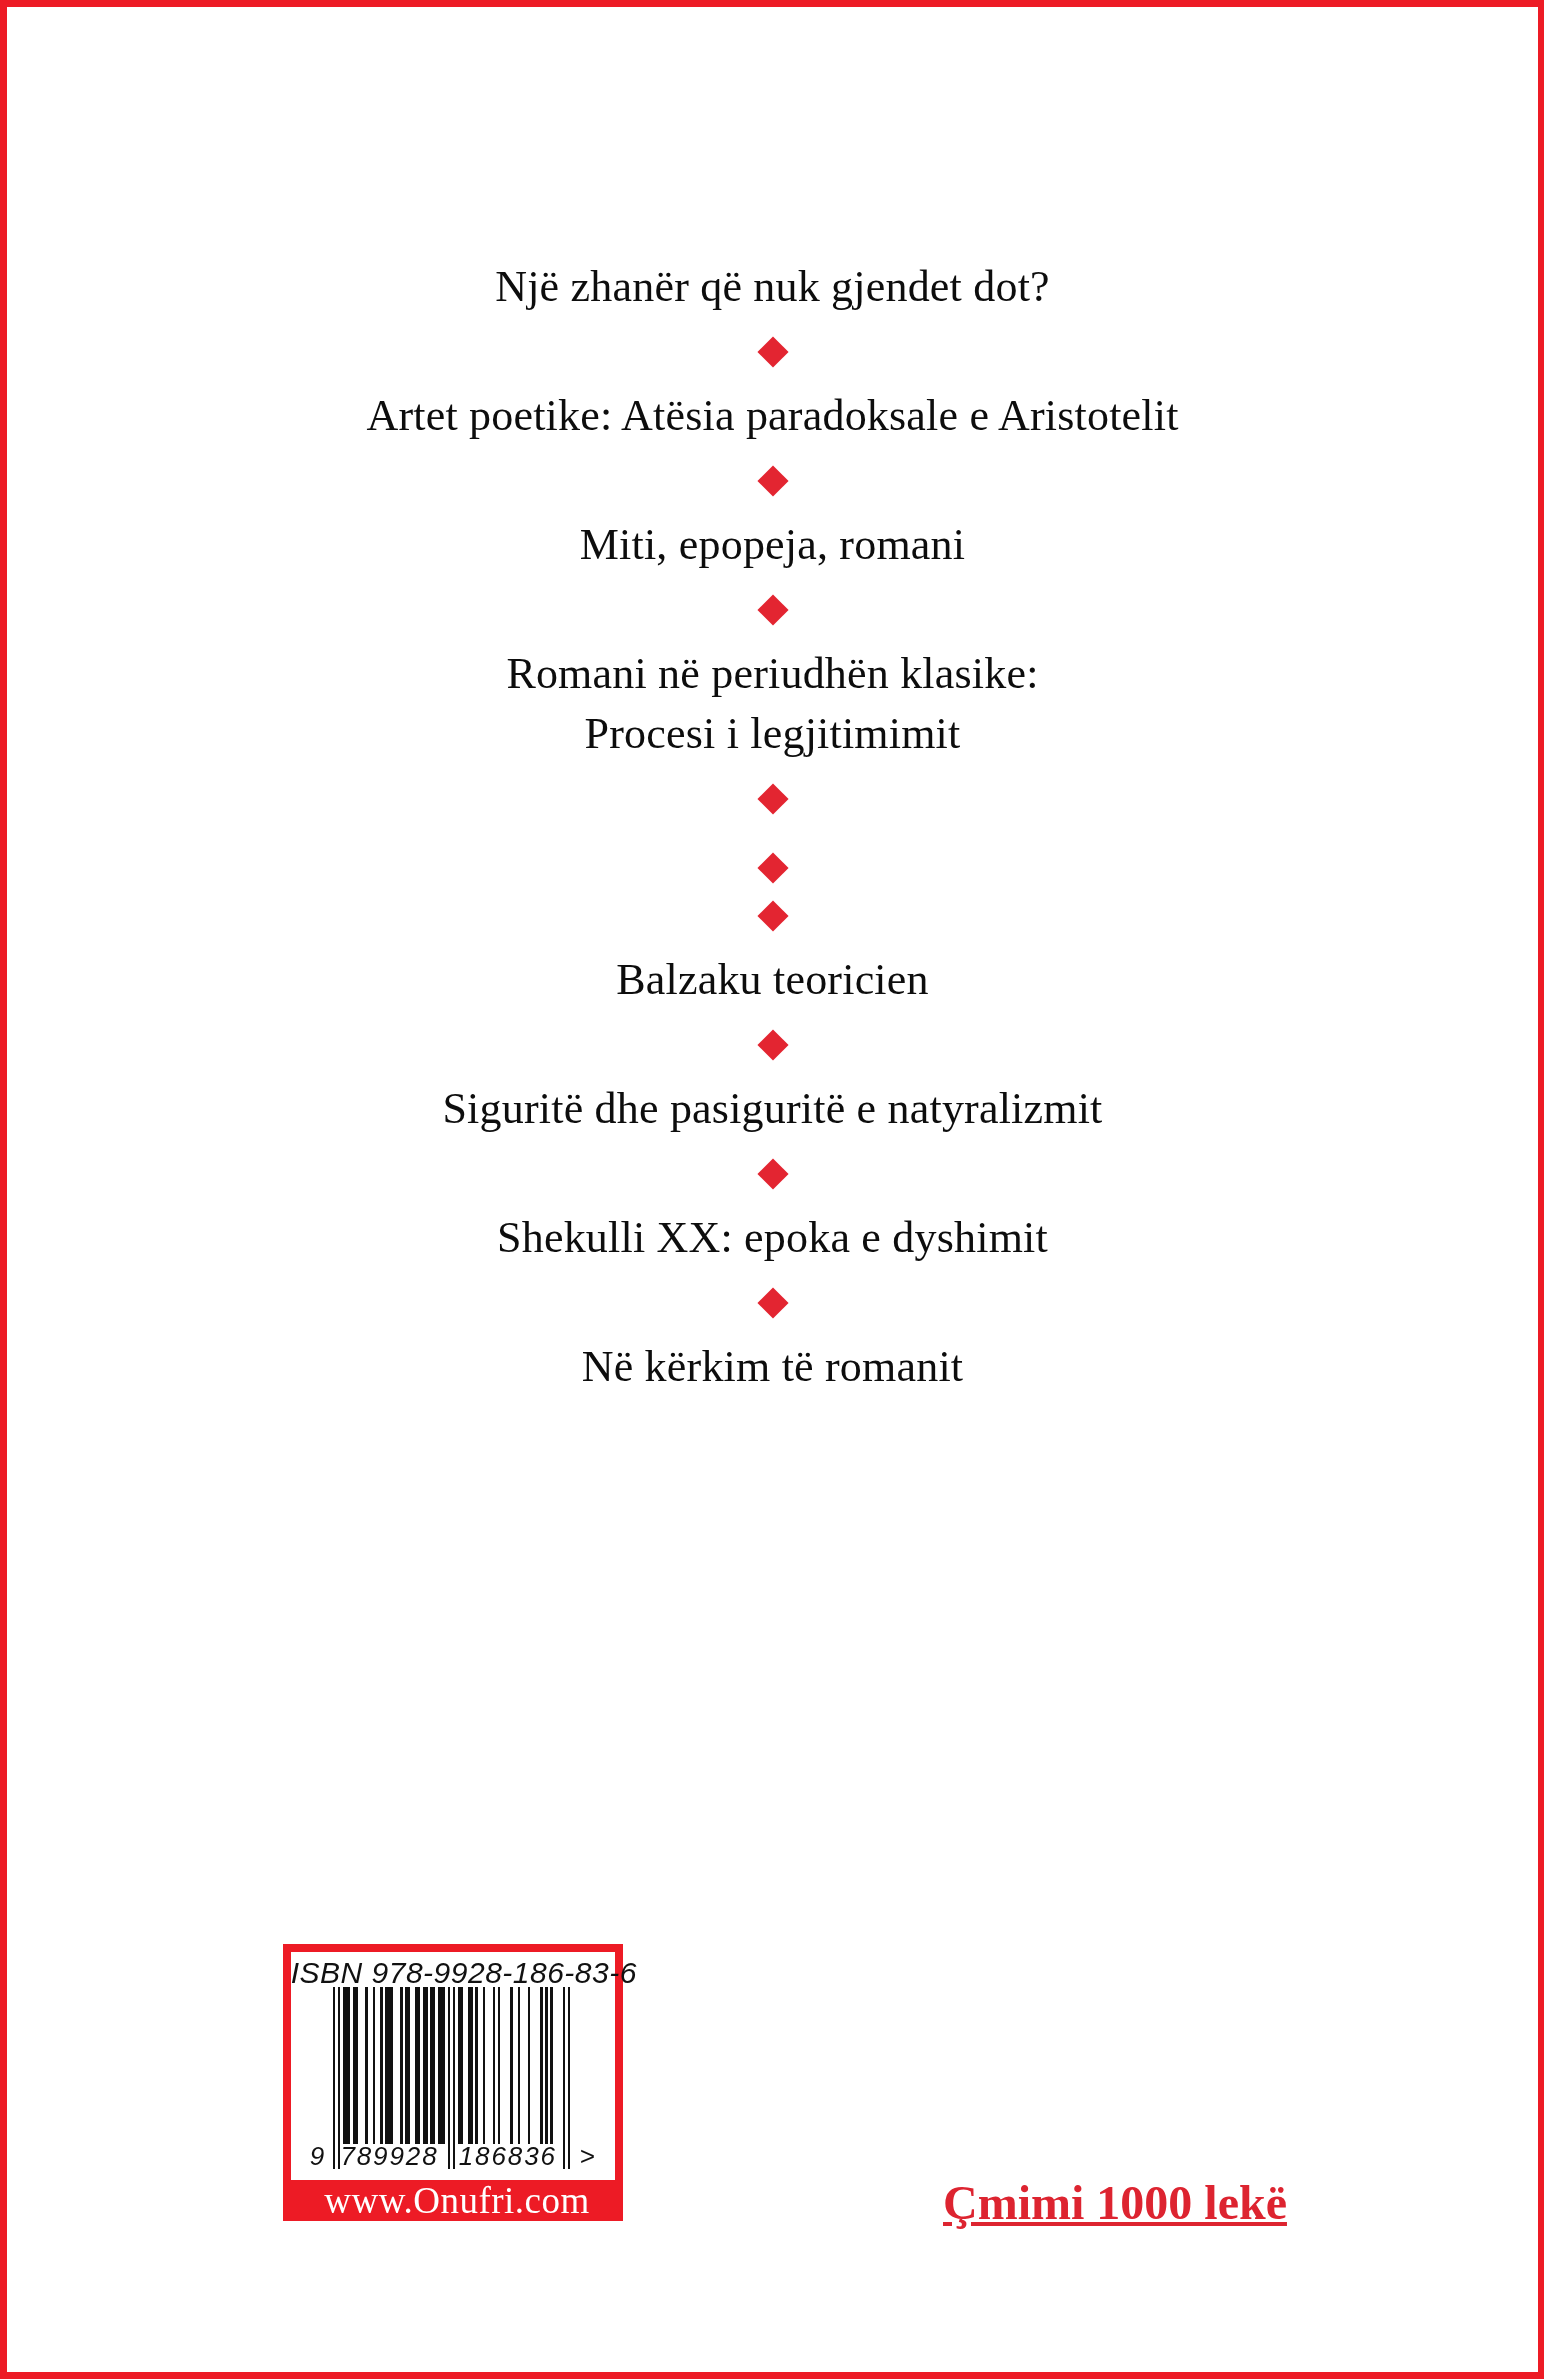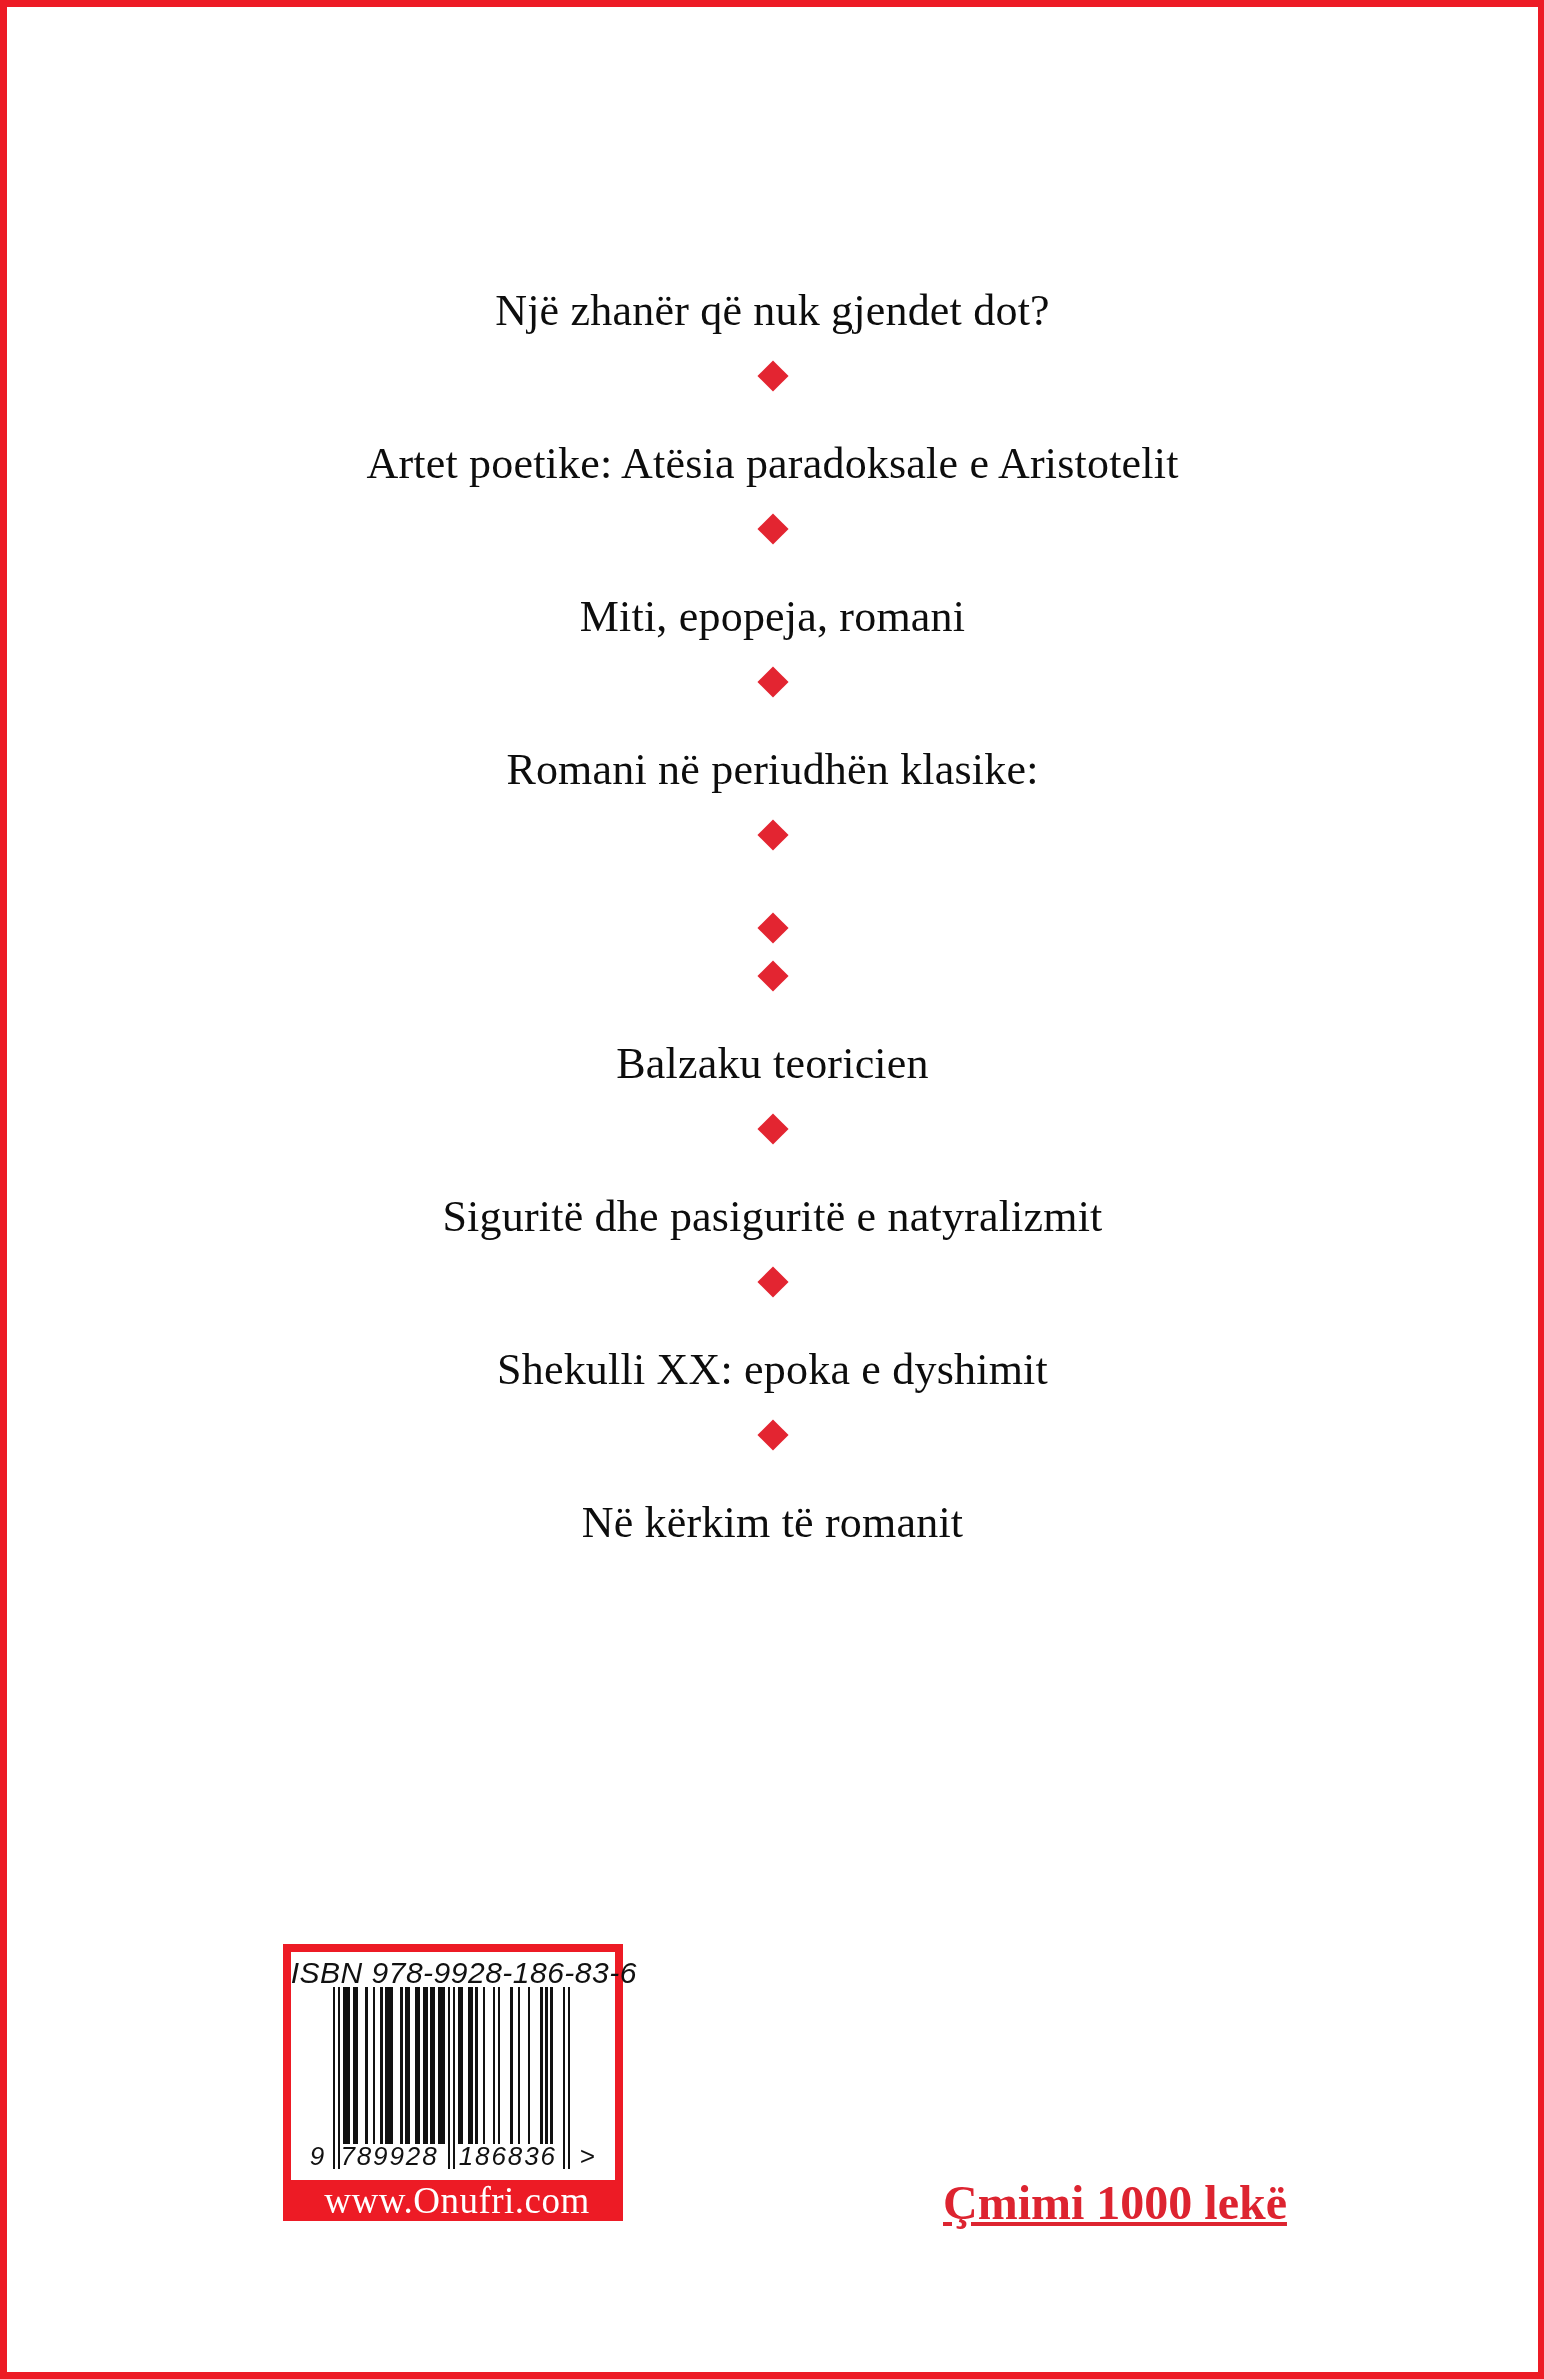--- a/index.html
+++ b/index.html
@@ -10,21 +10,21 @@
   .frame{
     position:absolute;inset:0;
     border:7.7px solid var(--frame-red,#ed1b25);
     box-sizing:border-box;pointer-events:none;
   }
   
   .toc{
     position:absolute;top:257px;left:0;right:0;
     display:flex;flex-direction:column;align-items:center;gap:21px;
   }
-  .t{font-size:44px;line-height:60px;color:#0d0d0d;text-align:center;letter-spacing:0.2px;margin-top:24px;}
+  .t{font-size:44px;line-height:60px;color:#0d0d0d;text-align:center;letter-spacing:0.2px;}
   .ln{display:block;}
   .d{width:27px;height:27px;display:flex;align-items:center;justify-content:center;}
   .ds{width:22px;height:22px;background:var(--diamond-red,#e32531);transform:rotate(45deg);display:block;}
   
   .isbn{
     position:absolute;left:283px;top:1944px;width:340px;height:277px;
     background:var(--frame-red,#ed1b25);display:flex;flex-direction:column;box-sizing:border-box;
   }
   .isbn-white{margin:7.7px 7.7px 0 7.7px;height:228px;background:#ffffff;position:relative;font-style:italic;}
   .isbn-label{
@@ -73,20 +73,21 @@
       <span class="ds"></span>
     </div>
   <div class="t">
     <span class="ln">Miti, epopeja, romani</span>
   </div>
   <div class="d">
       <span class="ds"></span>
     </div>
   <div class="t">
     <span class="ln">Romani në periudhën klasike:</span>
+    <span class="ln">Procesi i legjitimimit</span>
   </div>
   <div class="d">
       <span class="ds"></span>
     </div>
   <div class="t">
   </div>
   <div class="d">
       <span class="ds"></span>
     </div>
   <div class="d">

